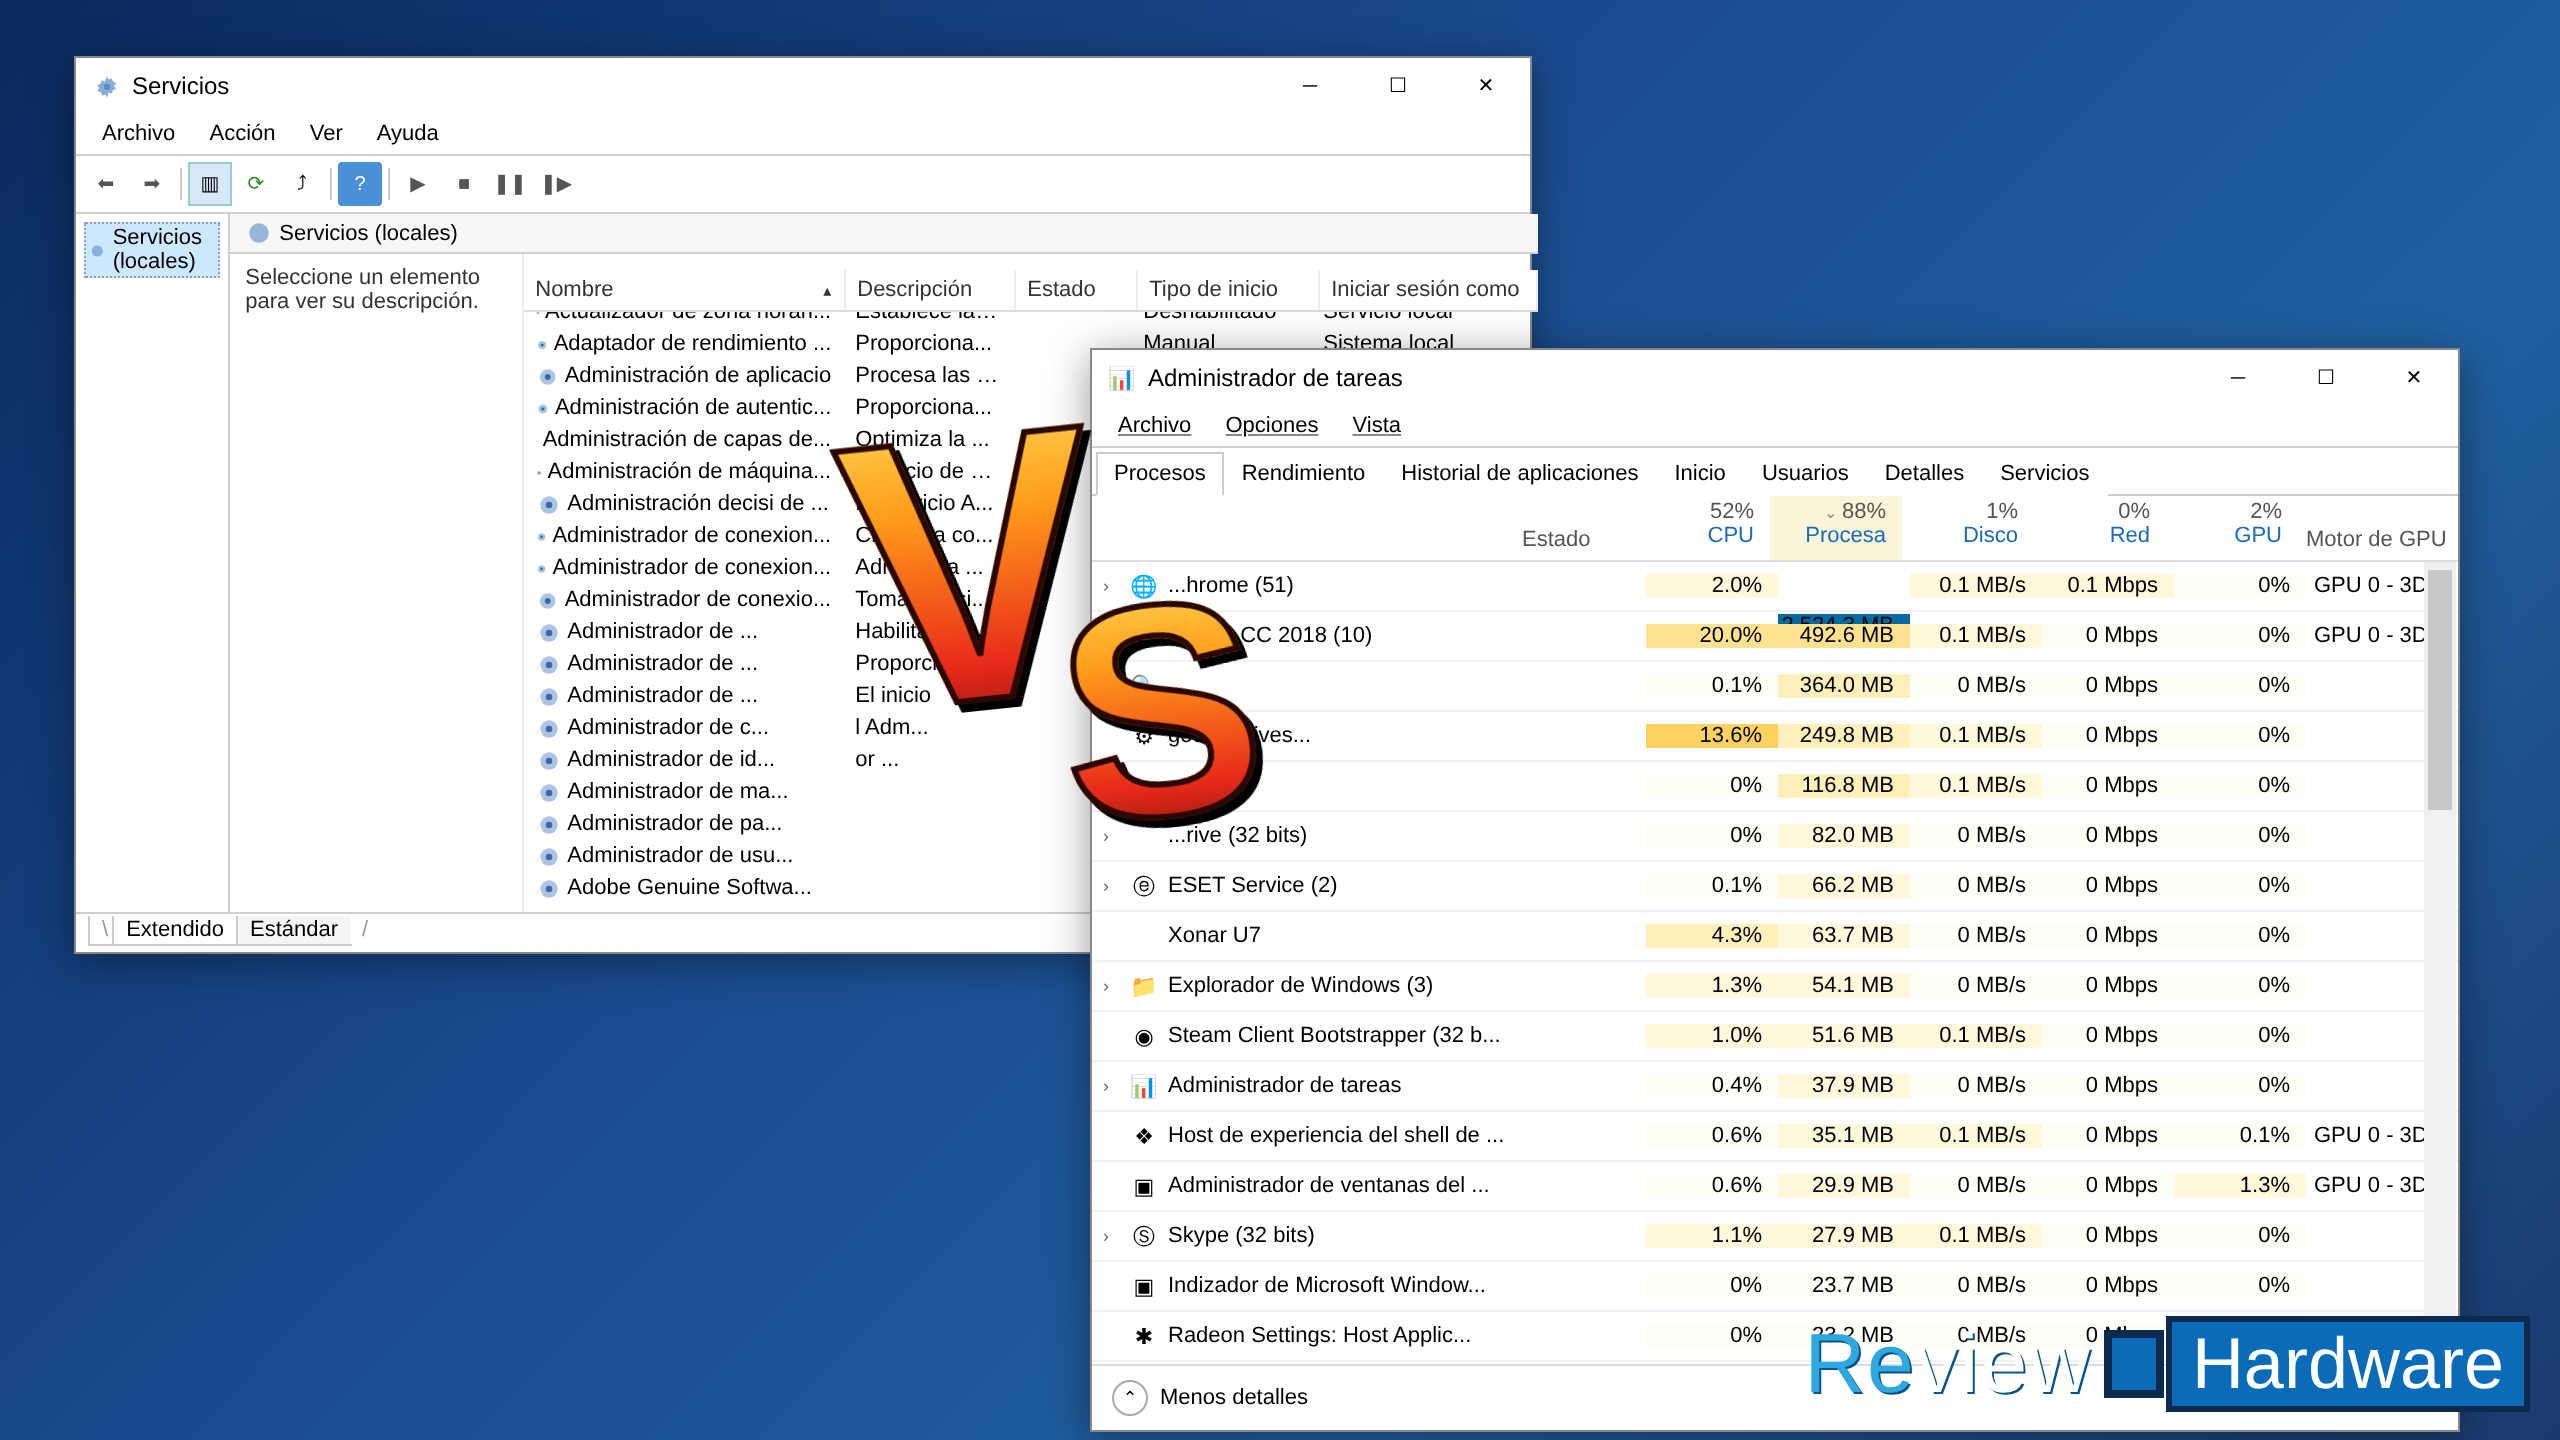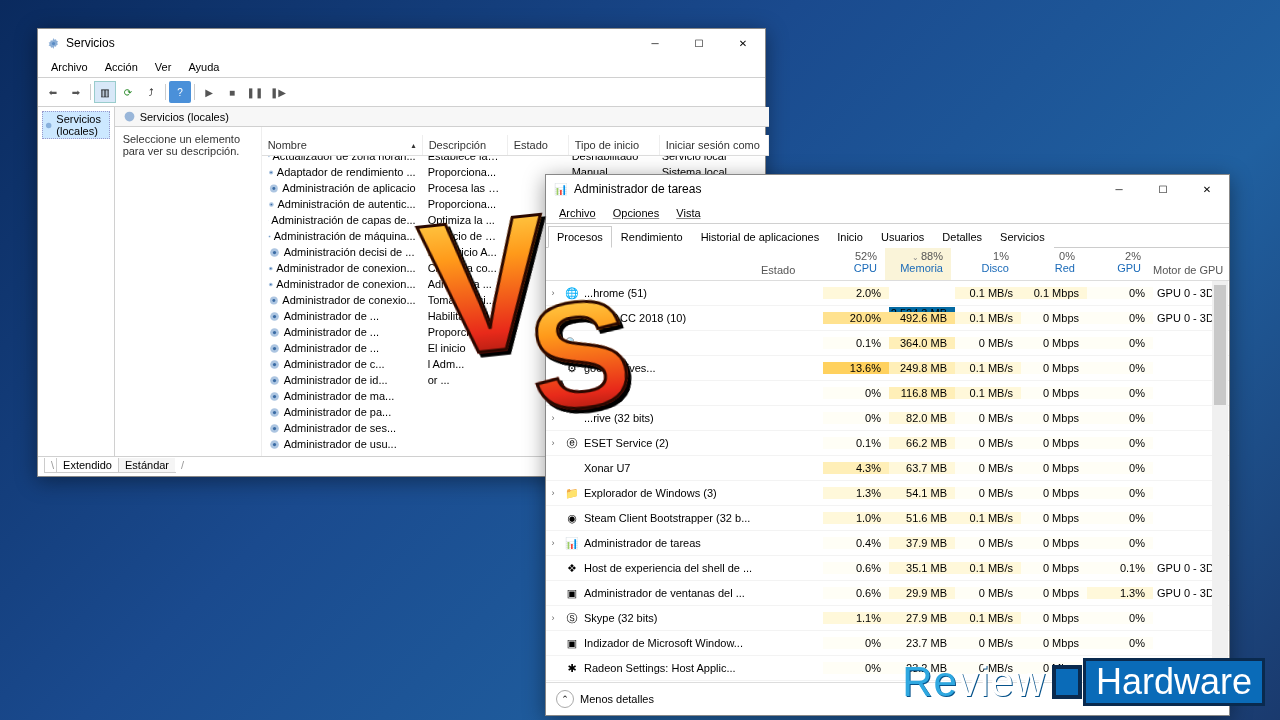--- a/index.html
+++ b/index.html
@@ -372,33 +372,20 @@
                 <div class="svc-c-state"></div>
                 <div class="svc-c-start"></div>
                 <div class="svc-c-logon"></div>
               </div>
               <div class="svc-row">
                 <div class="svc-c-name">
                   <svg class="gear-svg" viewBox="0 0 24 24">
                     <circle cx="12" cy="12" r="8" fill="#5a8bc4" opacity=".5"></circle>
                     <circle cx="12" cy="12" r="3" fill="#3a6ba4"></circle>
                   </svg>
-                  <span>Administrador de ses...</span>
-                </div>
-                <div class="svc-c-desc"></div>
-                <div class="svc-c-state"></div>
-                <div class="svc-c-start"></div>
-                <div class="svc-c-logon"></div>
-              </div>
-              <div class="svc-row">
-                <div class="svc-c-name">
-                  <svg class="gear-svg" viewBox="0 0 24 24">
-                    <circle cx="12" cy="12" r="8" fill="#5a8bc4" opacity=".5"></circle>
-                    <circle cx="12" cy="12" r="3" fill="#3a6ba4"></circle>
-                  </svg>
                   <span>Administrador de usu...</span>
                 </div>
                 <div class="svc-c-desc"></div>
                 <div class="svc-c-state"></div>
                 <div class="svc-c-start"></div>
                 <div class="svc-c-logon"></div>
               </div>
               <div class="svc-row">
                 <div class="svc-c-name">
                   <svg class="gear-svg" viewBox="0 0 24 24">
@@ -449,21 +436,21 @@
   <div class="tm-body">
     <div class="tm-head">
       <div class="tm-name-h"></div>
       <div class="tm-state-h">Estado</div>
       <div class="tm-metric-h">
           <div class="pct">52%</div>
           <div class="lbl">CPU</div>
         </div>
       <div class="tm-metric-h selected">
           <div class="pct"><span style="font-size:8px;color:#888;">⌄ </span><span>88%</span></div>
-          <div class="lbl">Memoria</div>
+          <div class="lbl">Procesa</div>
         </div>
       <div class="tm-metric-h">
           <div class="pct">1%</div>
           <div class="lbl">Disco</div>
         </div>
       <div class="tm-metric-h">
           <div class="pct">0%</div>
           <div class="lbl">Red</div>
         </div>
       <div class="tm-metric-h">

